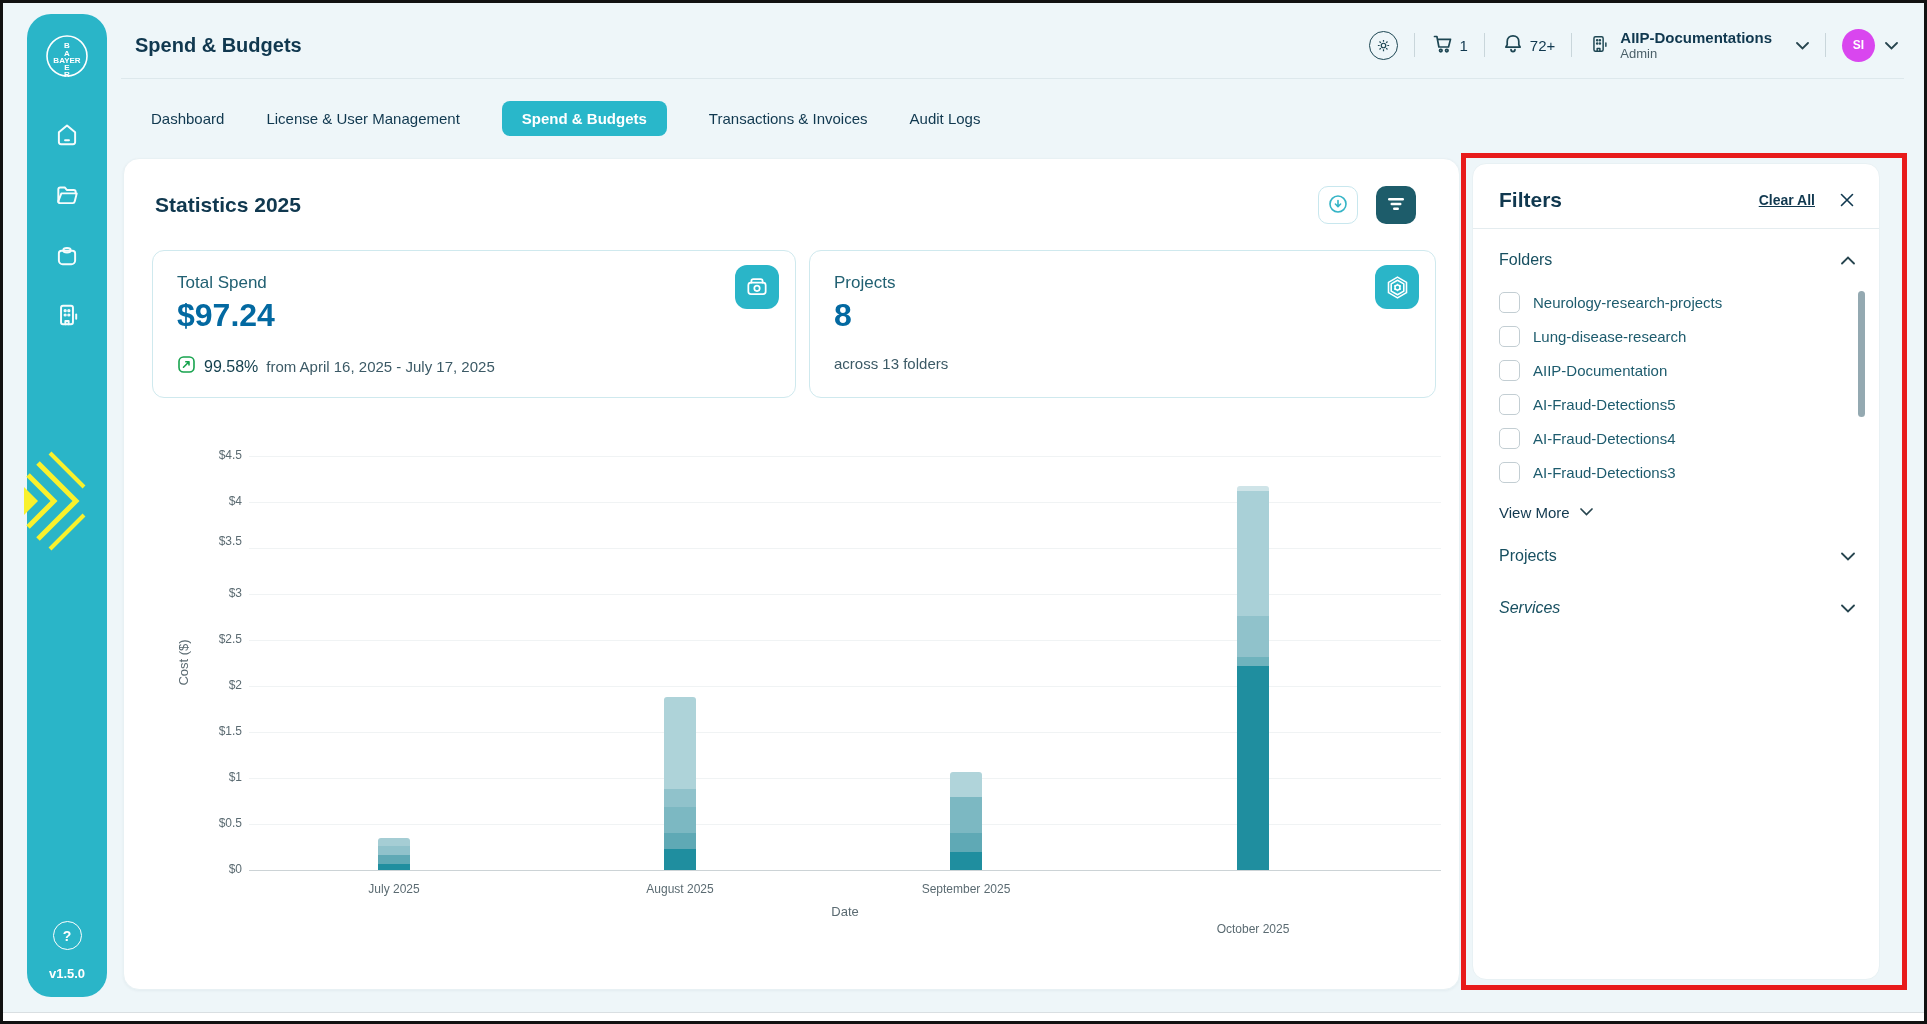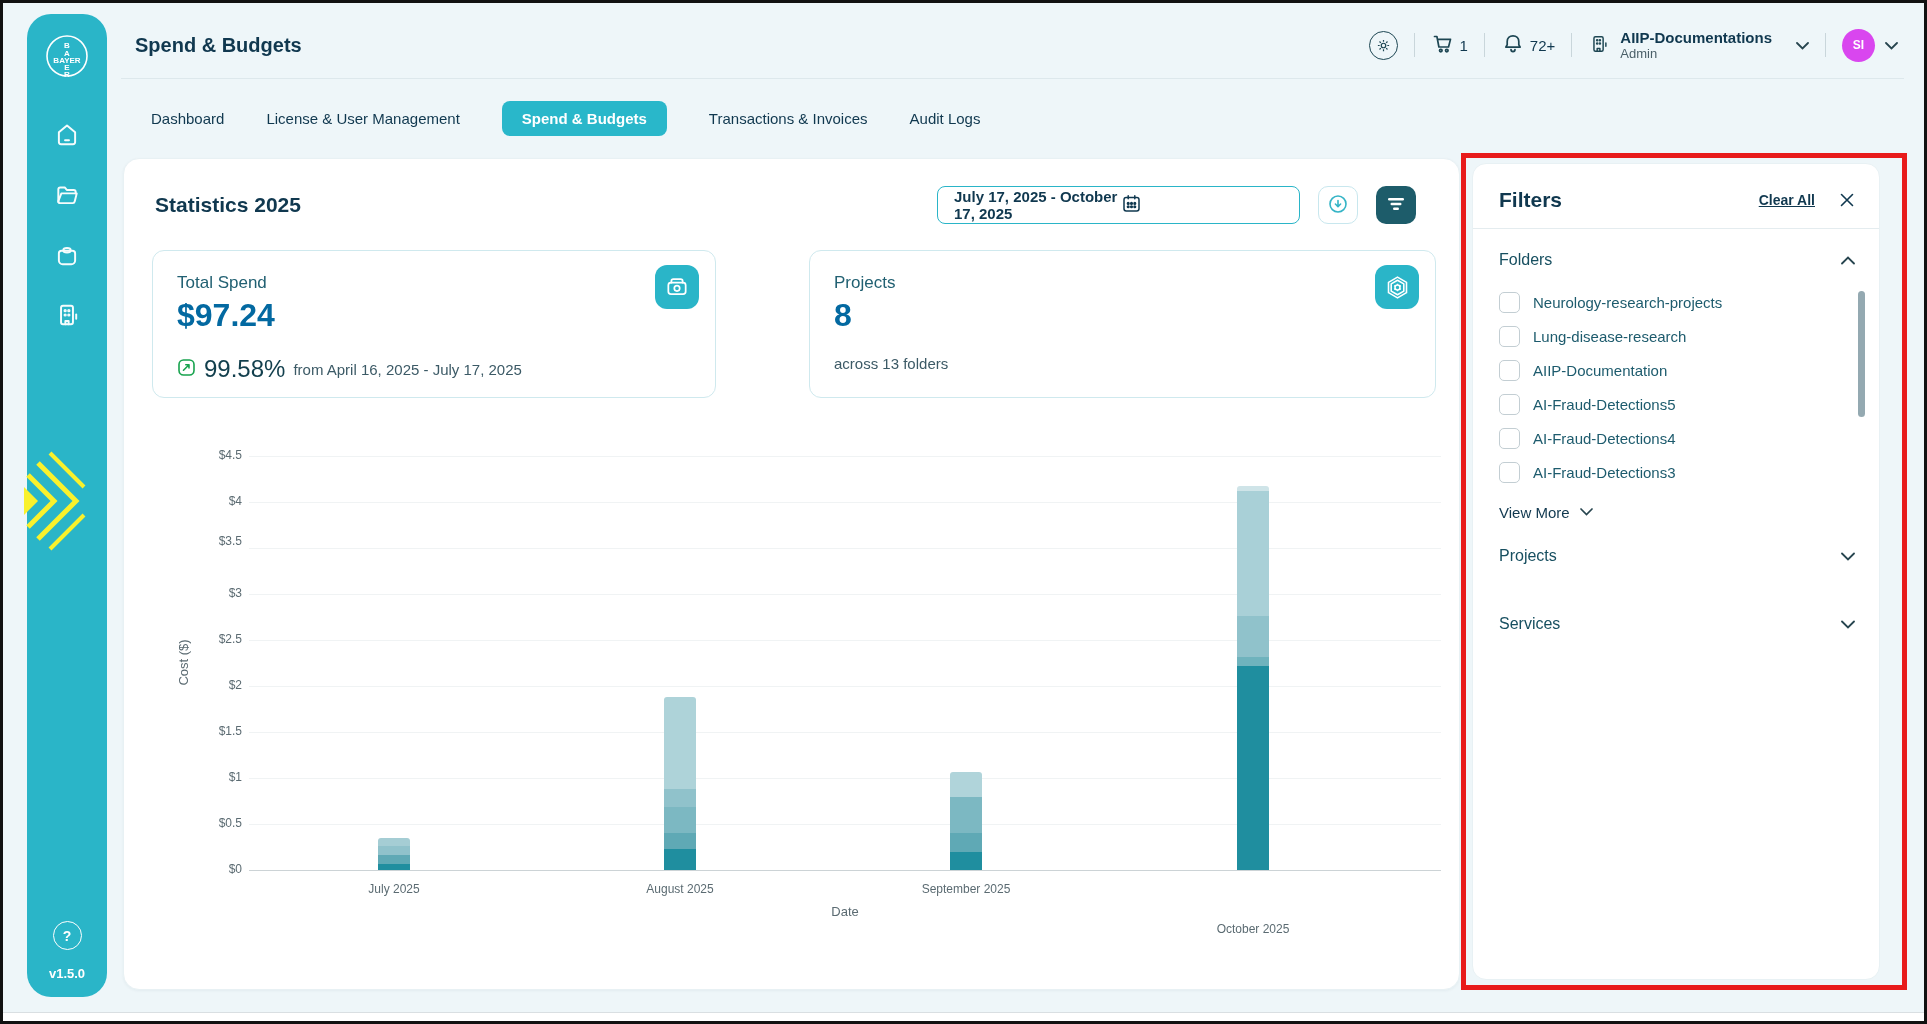--- a/index.html
+++ b/index.html
@@ -49,26 +49,26 @@
   .date-input{width:363px;height:38px;border:1.5px solid #2ab5c8;border-radius:8px;background:#fff;
               display:flex;align-items:center;padding:0 12px 0 16px;cursor:pointer;box-sizing:border-box;}
   .date-input span{font-size:15px;font-weight:bold;color:#10384f;flex:1;}
   .dl-btn{width:40px;height:38px;border:1.5px solid #c8e7ee;border-radius:10px;background:#fff;cursor:pointer;
           display:flex;align-items:center;justify-content:center;padding:0;}
   .filter-btn{width:40px;height:38px;border:none;border-radius:10px;background:#1d5c6a;cursor:pointer;
               display:flex;align-items:center;justify-content:center;padding:0;}
 
   
   .stat-card{position:absolute;top:91px;height:148px;border:1px solid #cfe9ee;border-radius:12px;background:#fff;box-sizing:border-box;}
-  .stat-card.c1{left:28px;width:564px;}
+  .stat-card.c1{left:28px;width:644px;}
   .stat-card.c2{left:685px;width:627px;}
   .stat-label{position:absolute;left:24px;top:22px;font-size:17px;color:#216072;}
   .stat-value{position:absolute;left:24px;top:46px;font-size:32px;font-weight:bold;color:#0369a1;}
   .stat-foot{position:absolute;left:24px;top:104px;display:flex;align-items:center;gap:8px;}
-  .trend-pct{font-size:24px;color:#123f4d;text-align:right;}
+  .trend-pct{font-size:16px;color:#123f4d;text-align:right;}
   .trend-note{font-size:15px;color:#3c5a66;}
   .stat-ico{position:absolute;top:14px;right:16px;width:44px;height:44px;background:#2ab5c8;border-radius:12px;
             display:flex;align-items:center;justify-content:center;}
 
   
   .chart{position:absolute;inset:0;}
   .grid{position:absolute;height:1px;background:#f0f3f4;}
   .grid.axis{background:#ccd3d6;}
   .ytick{position:absolute;left:30px;width:88px;text-align:right;font-size:12px;color:#5b6b72;}
   .xtick{position:absolute;width:160px;margin-left:-80px;text-align:center;font-size:12px;color:#5b6b72;}
@@ -87,21 +87,21 @@
   .filt-divider{height:1px;background:#e4ecef;}
   .filt-body{padding:16px 24px 0 26px;}
   .sect-row{display:flex;align-items:center;height:30px;cursor:pointer;}
   .sect-row .lbl{flex:1;font-size:16px;color:#174f60;}
   .chk-list{margin-top:10px;}
   .chk-row{display:flex;align-items:center;height:34px;cursor:pointer;}
   .checkbox{width:21px;height:21px;border:1.5px solid #c3ced3;border-radius:5px;background:#fff;margin-right:13px;box-sizing:border-box;}
   .chk-lbl{font-size:15px;color:#1d5b6d;}
   .view-more{display:flex;align-items:center;gap:10px;margin-top:10px;font-size:15px;color:#10384f;cursor:pointer;height:26px;}
   .sect-projects{margin-top:16px;}
-  .sect-services{margin-top:38px;}
+  .sect-services{margin-top:22px;font-style:italic;}
   .scroll-thumb{position:absolute;right:14px;top:127px;width:7px;height:126px;background:#94a9b1;border-radius:4px;}
 
   
   .red-box{position:absolute;left:1458px;top:150px;width:446px;height:837px;border:5px solid #e81b1b;
            box-sizing:border-box;pointer-events:none;z-index:50;}
   .footer-strip{position:absolute;left:0;right:0;bottom:0;height:8px;background:#fff;border-top:1px solid #d9dfe2;}
 </style>
 </head>
 <body>
 
@@ -234,35 +234,20 @@
       <button class="tab">License &amp; User Management</button>
       <button class="tab active">Spend &amp; Budgets</button>
       <button class="tab">Transactions &amp; Invoices</button>
       <button class="tab">Audit Logs</button>
     </nav>
 
   <main class="main-card">
     <div class="card-head">
       <h2>Statistics 2025</h2>
       <div class="head-actions">
-        <div class="date-input">
-          <span>July 17, 2025 - October 17, 2025</span>
-          <span>
-            <svg width="21" height="21" viewBox="0 0 21 21" fill="none" stroke="#10384f" stroke-width="1.5" stroke-linecap="round">
-              <rect x="3" y="4.5" width="15" height="13.5" rx="2.2"></rect>
-              <path d="M7.2 2.8v3M13.8 2.8v3"></path>
-              <circle cx="7.2" cy="10.4" r="0.8" fill="#10384f"></circle>
-                <circle cx="10.5" cy="10.4" r="0.8" fill="#10384f"></circle>
-                <circle cx="13.8" cy="10.4" r="0.8" fill="#10384f"></circle>
-              <circle cx="7.2" cy="13.8" r="0.8" fill="#10384f"></circle>
-                <circle cx="10.5" cy="13.8" r="0.8" fill="#10384f"></circle>
-                <circle cx="13.8" cy="13.8" r="0.8" fill="#10384f"></circle>
-            </svg>
-          </span>
-        </div>
         <button class="dl-btn">
           <span>
             <svg width="22" height="22" viewBox="0 0 22 22" fill="none" stroke="#35b4c6" stroke-width="1.6" stroke-linecap="round" stroke-linejoin="round">
               <circle cx="11" cy="11" r="8"></circle>
               <path d="M11 7.5v6M8.4 11l2.6 2.7L13.6 11"></path>
             </svg>
           </span>
         </button>
         <button class="filter-btn">
           <span>

